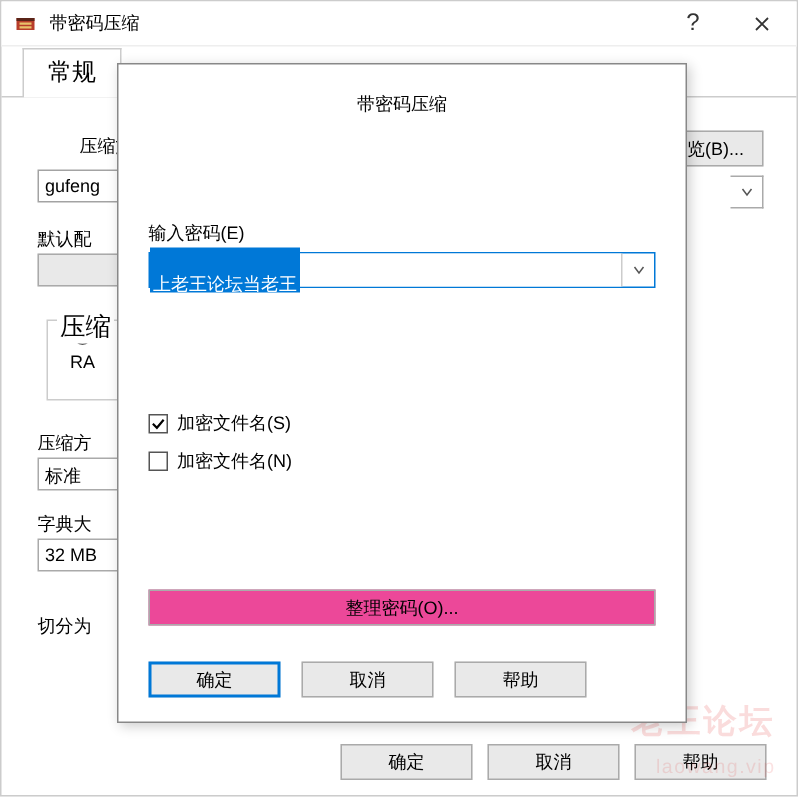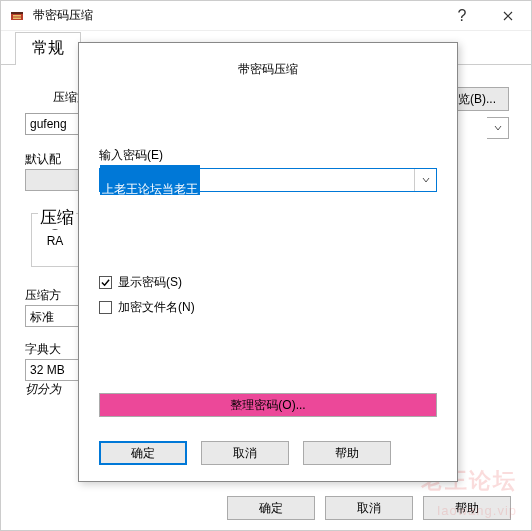--- a/index.html
+++ b/index.html
@@ -105,21 +105,21 @@
       <span>RA</span>
     </div>
   </div>
 
   <div style="position:absolute; left:24px; top:286px; font-size:12px;">压缩方</div>
   <div style="position:absolute; left:24px; top:304px; font-size:12px; border:1px solid #aaa; background:#fff; height:22px; width:54px; padding:3px 4px;">标准</div>
 
   <div style="position:absolute; left:24px; top:340px; font-size:12px;">字典大</div>
   <div style="position:absolute; left:24px; top:358px; font-size:12px; border:1px solid #aaa; background:#fff; height:22px; width:54px; padding:3px 4px;">32 MB</div>
 
-  <div style="position:absolute; left:24px; top:380px; font-size:12px;font-style:italic;">切分为</div>
+  <div style="position:absolute; left:24px; top:408px; font-size:12px;">切分为</div>
 
   <button class="browse-btn"><span>浏览(B)...</span></button>
   <div class="bg-dropdown-arrow">
     <svg viewBox="0 0 8 8">
         <path d="M1 2 L4 6 L7 2" stroke="#555" stroke-width="1" fill="none"></path>
       </svg>
   </div>
 
   <div class="main-button-row-bg">
     <div class="btn">确定</div>
@@ -149,21 +149,21 @@
     </div>
 
     <div style="height:74px;"></div>
 
     <div class="chk-row">
       <span class="chk-box checked">
         <svg viewBox="0 0 10 10">
             <path d="M1 5 L4 8 L9 2" stroke="#000" stroke-width="1.6" fill="none"></path>
           </svg>
       </span>
-      <span>显示密码(S)</span>
+      <span>加密文件名(S)</span>
     </div>
     <div class="chk-row">
       <span class="chk-box">
         
       </span>
       <span>加密文件名(N)</span>
     </div>
 
     <div class="organize-btn">整理密码(O)...</div>
   </div>

